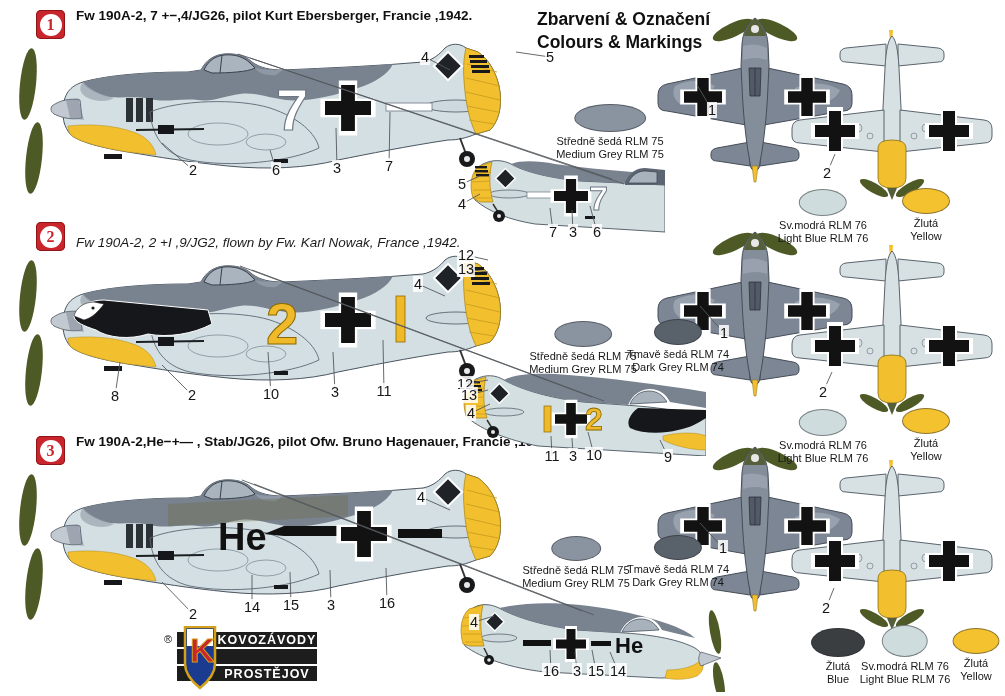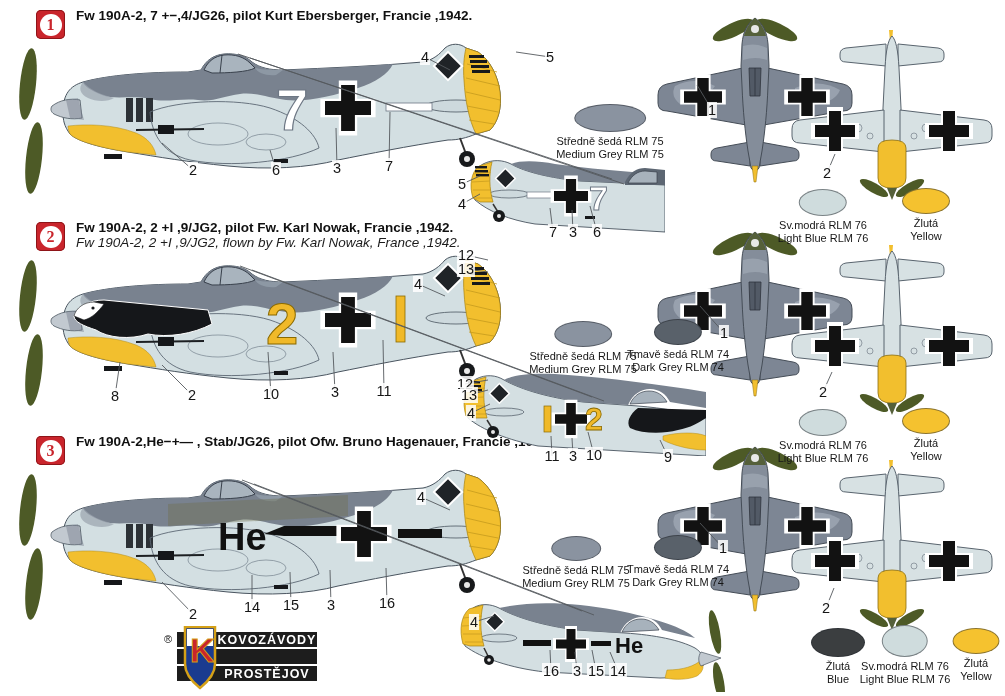--- a/index.html
+++ b/index.html
@@ -116,20 +116,22 @@
         <path d="M99,160 L109,160 L104,172 Z" fill="#55603a"></path>
         <ellipse cx="86" cy="160" rx="16" ry="5" fill="#4d5a26" transform="rotate(30 86 160)"></ellipse>
         <ellipse cx="122" cy="160" rx="16" ry="5" fill="#4d5a26" transform="rotate(-30 122 160)"></ellipse>
         <use href="#bkz" transform="translate(47,103)"></use>
         <use href="#bkz" transform="translate(161,103)"></use>
       </g>
     </defs>
   </svg>
 
   <div class="title">
+    <div>Zbarvení &amp; Označení</div>
+    <div>Colours &amp; Markings</div>
   </div>
 
   <div class="badge" style="left:36px;top:10px">
     <span class="inner">1</span>
   </div>
   <div class="h-cz" style="left:76px;top:8px">Fw 190A-2, 7 +−,4/JG26, pilot Kurt Ebersberger, Francie ,1942.</div>
 
   <svg class="art" style="left:8px;top:42px" width="512" height="152" viewBox="0 0 512 152">
     <use href="#side-airframe"></use>
     <use href="#rudder-stripes"></use>
@@ -170,21 +172,20 @@
   <svg class="art" style="left:655px;top:16px" width="200" height="175" viewBox="0 0 200 175">
       <use href="#plan-top"></use>
     </svg>
   <svg class="art" style="left:788px;top:28px" width="208" height="172" viewBox="0 0 208 172">
       <use href="#plan-bottom"></use>
     </svg>
 
   <div class="badge" style="left:36px;top:222px">
     <span class="inner">2</span>
   </div>
-  <div class="h-cz" style="left:76px;top:220px">Fw 190A-2, 2 +I ,9/JG2, pilot Fw. Karl Nowak, Francie ,1942.</div>
   <div class="h-en" style="left:76px;top:235px">Fw 190A-2, 2 +I ,9/JG2, flown by Fw. Karl Nowak, France ,1942.</div>
 
   <svg class="art" style="left:8px;top:254px" width="512" height="152" viewBox="0 0 512 152">
     <use href="#side-airframe"></use>
     <use href="#rudder-stripes"></use>
     <use href="#tail-mark" transform="translate(428,12)"></use>
     <path d="M66,62 C70,52 82,46 96,46 L200,56 L204,70 C185,80 160,84 140,80 C122,86 100,84 88,76 C76,72 66,68 66,62 Z" fill="#15171a" stroke="#ffffff" stroke-width="1"></path>
     <path d="M66,62 C68,54 76,48 86,48 L96,50 C90,58 84,64 76,66 Z" fill="#ffffff" stroke="#15171a" stroke-width="0.6"></path>
     <circle cx="85" cy="54" r="1.6" fill="#15171a"></circle>
     <text x="258" y="90" font-size="58" font-weight="bold" fill="#f0b929" stroke="#8a6a00" stroke-width="1">2</text>

